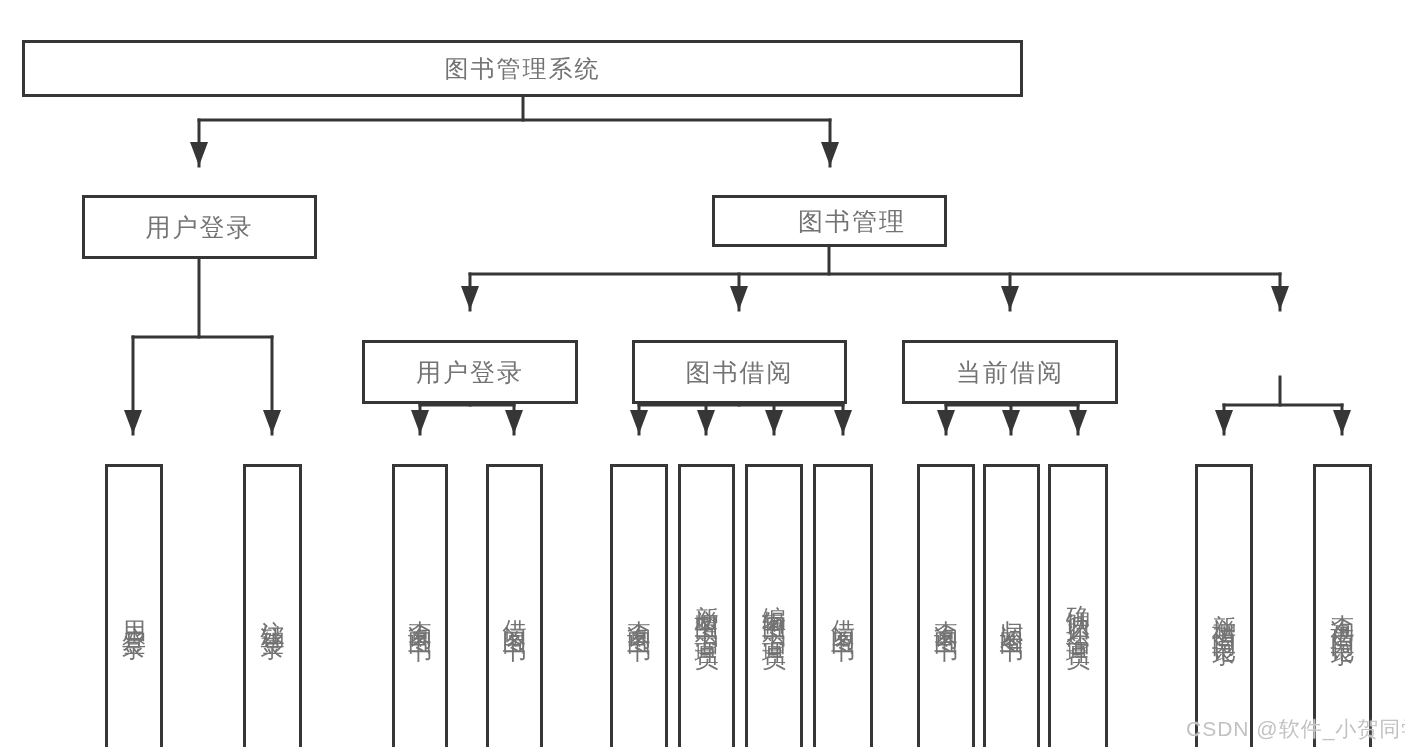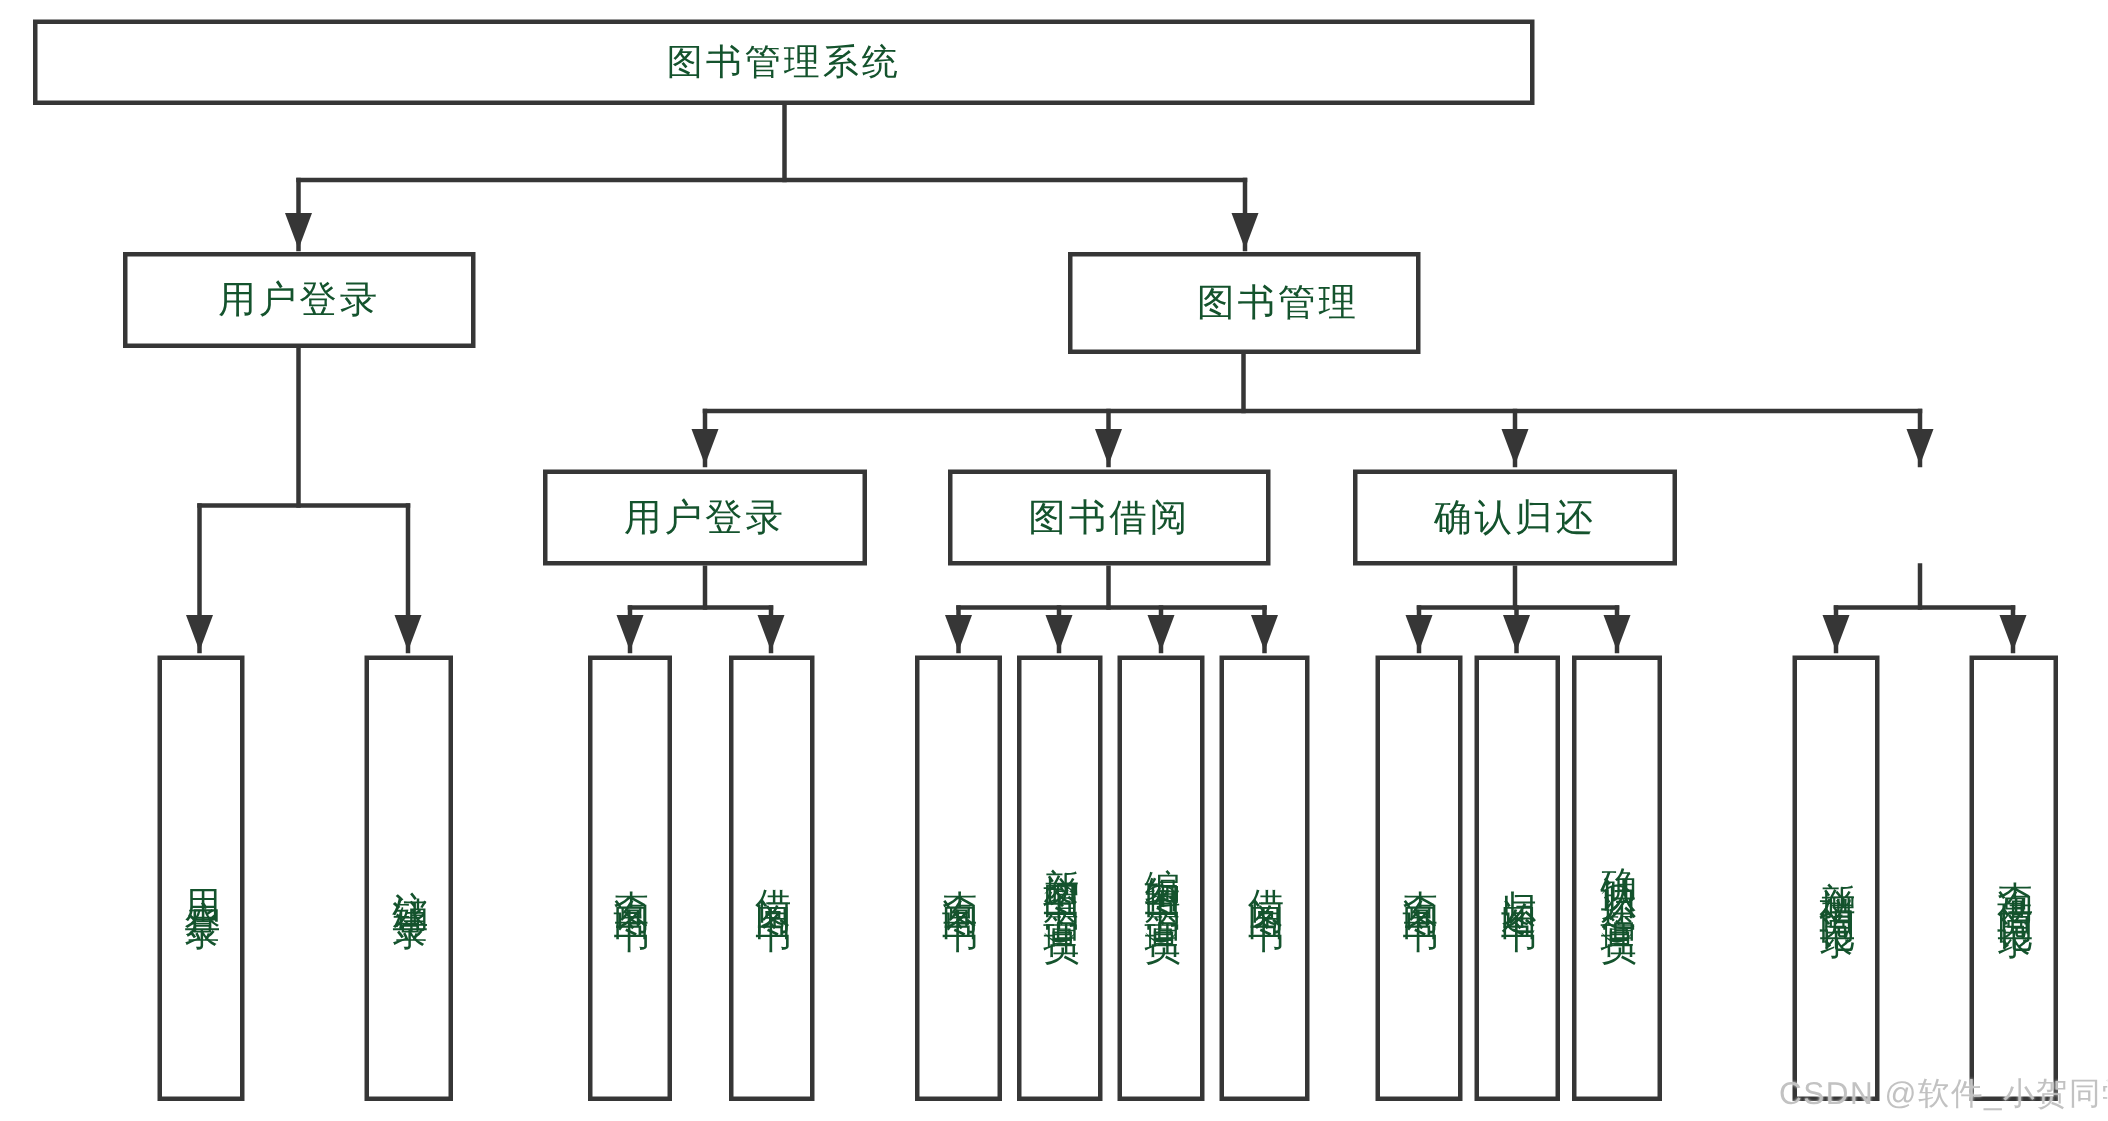--- a/index.html
+++ b/index.html
@@ -9,23 +9,24 @@
     background:#fff;
     font-family:"Liberation Sans","DejaVu Sans",sans-serif;
     overflow:hidden;
   }
   #wires{position:absolute;left:0;top:0;width:1405px;height:747px;}
   .node{
     position:absolute;
     box-sizing:border-box;
     background:#fff;
     border:3px solid #363636;
-    color:#14532d;
+    color:#737373;
     display:flex;align-items:center;justify-content:center;
     text-align:right;
+    margin-top:27px;
   }
   .h-node{font-size:25px;letter-spacing:2px;line-height:1;}
   .root-node{border-width:3px;font-size:24px;}
   .v-node{
     font-size:24px;
     line-height:1;
     letter-spacing:6px;
     writing-mode:vertical-rl;
     text-orientation:mixed;
     padding:4px 0;
@@ -92,25 +93,25 @@
       <path d="M1280,377 V405"></path>
       <path d="M1224,405 H1342"></path>
       <path d="M1224,405 V434" marker-end="url(#arrow)"></path>
       <path d="M1342,405 V434" marker-end="url(#arrow)"></path>
     </g>
   </svg>
 
   <div class="node h-node root-node" style="left:22px;top:13px;width:1001px;height:57px;">图书管理系统</div>
 
   <div class="node h-node" style="left:82px;top:168px;width:235px;height:64px;">用户登录</div>
-  <div class="node h-node" style="left:712px;top:168px;width:235px;height:68px;padding-left:45px;">图书管理</div>
+  <div class="node h-node" style="left:712px;top:168px;width:235px;height:52px;padding-left:45px;">图书管理</div>
 
   <div class="node h-node" style="left:362px;top:313px;width:216px;height:64px;">用户登录</div>
   <div class="node h-node" style="left:632px;top:313px;width:215px;height:64px;">图书借阅</div>
-  <div class="node h-node" style="left:902px;top:313px;width:216px;height:64px;">确认归还</div>
+  <div class="node h-node" style="left:902px;top:313px;width:216px;height:64px;">当前借阅</div>
 
   <div class="node v-node" style="left:105px;top:437px;width:58px;height:297px;">用户登录</div>
   <div class="node v-node" style="left:243px;top:437px;width:59px;height:297px;">注销登录</div>
 
   <div class="node v-node" style="left:392px;top:437px;width:56px;height:297px;">查询图书</div>
   <div class="node v-node" style="left:486px;top:437px;width:57px;height:297px;">借阅图书</div>
 
   <div class="node v-node" style="left:610px;top:437px;width:58px;height:297px;">查询图书</div>
   <div class="node v-node" style="left:678px;top:437px;width:57px;height:297px;">新增图书（管理员）</div>
   <div class="node v-node" style="left:745px;top:437px;width:58px;height:297px;">编辑图书（管理员）</div>

